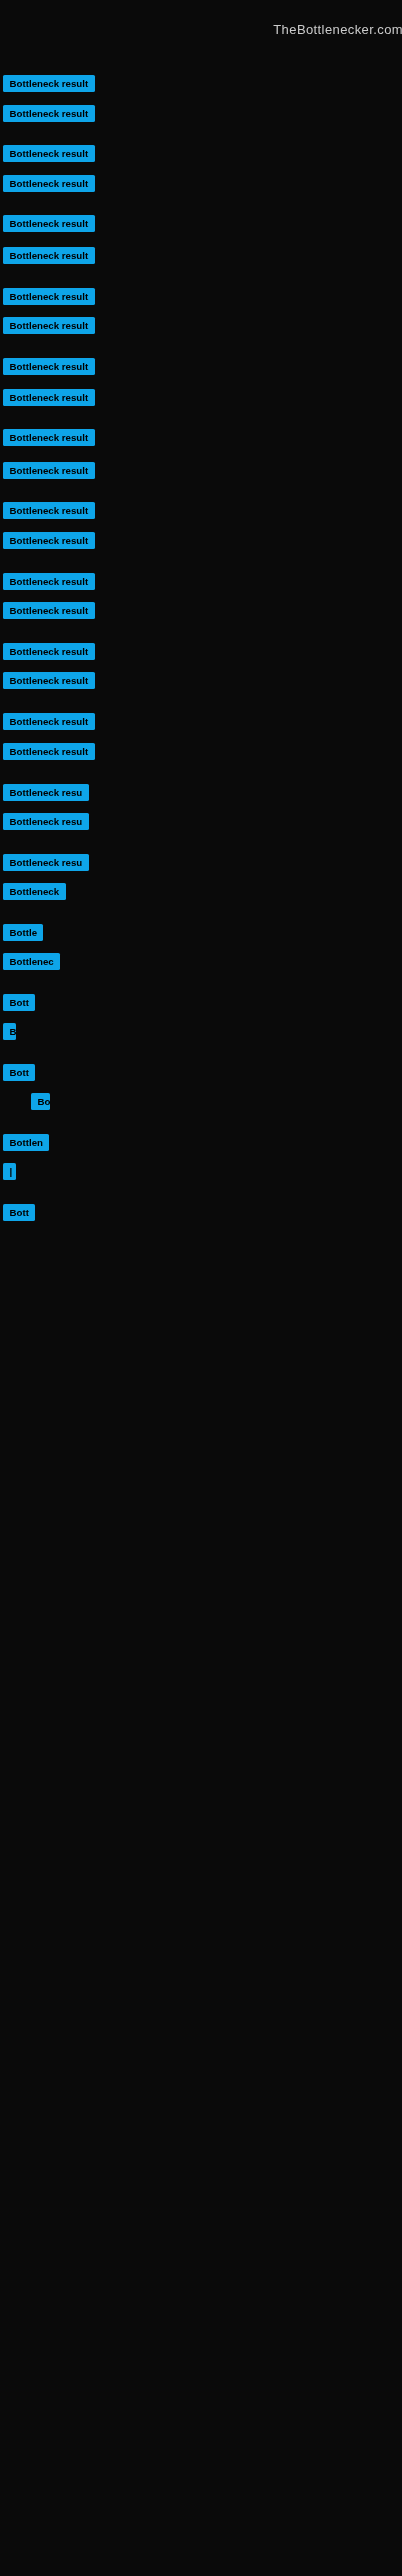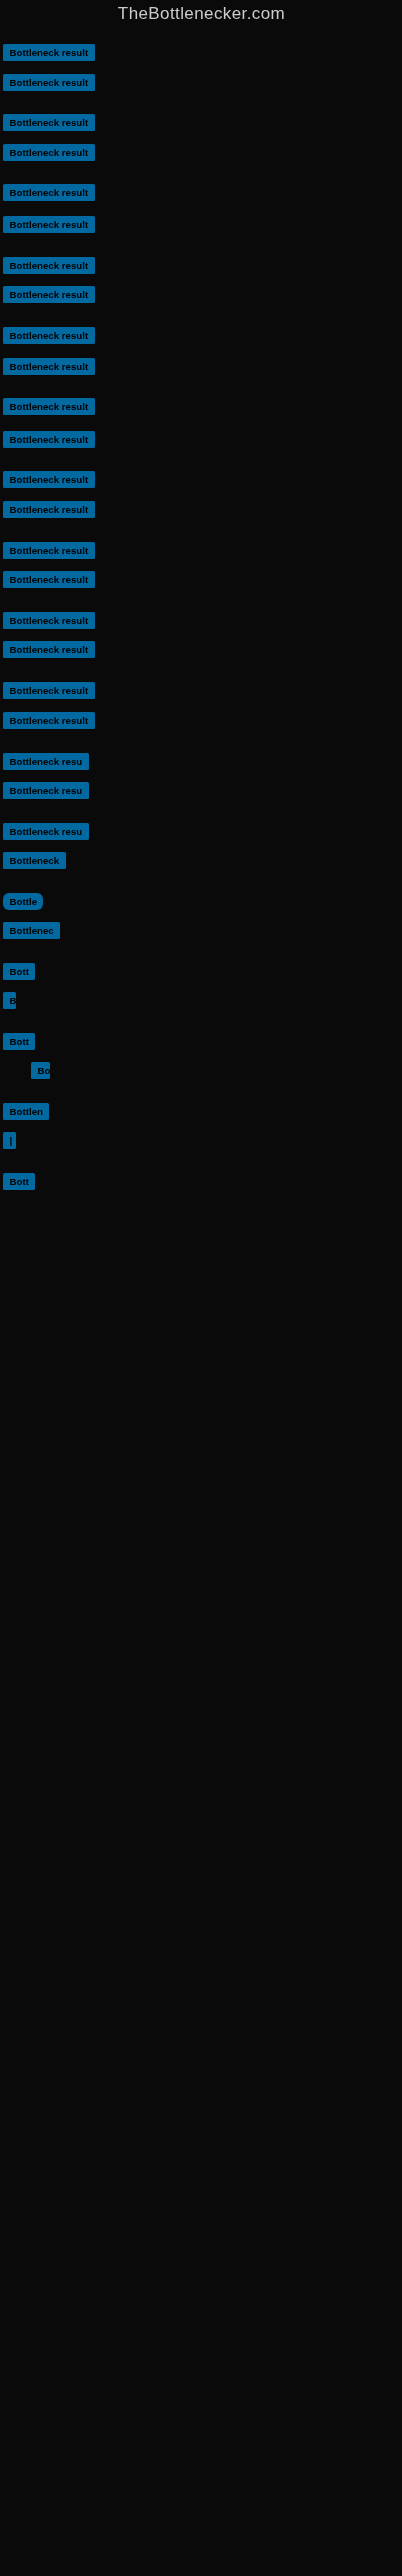--- a/index.html
+++ b/index.html
@@ -10,30 +10,30 @@
 
     body {
       background-color: #0a0a0a;
       width: 403px;
       min-height: 2576px;
       font-family: Arial, sans-serif;
       position: relative;
     }
 
     .site-title {
-      text-align: center;
+      text-align: right;
       color: #cccccc;
-      font-size: 17px;
-      padding: 4px 0;
+      font-size: 13px;
+      padding: 22px 0;
       letter-spacing: 0.4px;
     }
 
     .bottleneck-label {
       display: inline-block;
-      background-color: #0369a1;
+      background-color: #0ea5e9;
       color: #000000;
       font-size: 9.7px;
       font-weight: bold;
       padding: 3.2px 6.4px;
       border-radius: 1.6px;
       white-space: nowrap;
       overflow: hidden;
     }
   </style>
 </head>
@@ -61,21 +61,21 @@
     <div style="position: absolute; top: 514px; left: 3.2px;"><span class="bottleneck-label" style="max-width: 125px;">Bottleneck result</span></div>
     <div style="position: absolute; top: 543px; left: 3.2px;"><span class="bottleneck-label" style="max-width: 125px;">Bottleneck result</span></div>
     <div style="position: absolute; top: 584px; left: 3.2px;"><span class="bottleneck-label" style="max-width: 125px;">Bottleneck result</span></div>
     <div style="position: absolute; top: 613px; left: 3.2px;"><span class="bottleneck-label" style="max-width: 125px;">Bottleneck result</span></div>
     <div style="position: absolute; top: 654px; left: 3.2px;"><span class="bottleneck-label" style="max-width: 125px;">Bottleneck result</span></div>
     <div style="position: absolute; top: 684px; left: 3.2px;"><span class="bottleneck-label" style="max-width: 125px;">Bottleneck result</span></div>
     <div style="position: absolute; top: 725px; left: 3.2px;"><span class="bottleneck-label" style="max-width: 105px;">Bottleneck resu</span></div>
     <div style="position: absolute; top: 754px; left: 3.2px;"><span class="bottleneck-label" style="max-width: 105px;">Bottleneck resu</span></div>
     <div style="position: absolute; top: 795px; left: 3.2px;"><span class="bottleneck-label" style="max-width: 105px;">Bottleneck resu</span></div>
     <div style="position: absolute; top: 824px; left: 3.2px;"><span class="bottleneck-label" style="max-width: 72px;">Bottleneck</span></div>
-    <div style="position: absolute; top: 865px; left: 3.2px;"><span class="bottleneck-label" style="max-width: 47px; border-radius: 6px;">Bottle</span></div>
+    <div style="position: absolute; top: 865px; left: 3.2px;"><span class="bottleneck-label" style="max-width: 47px;">Bottle</span></div>
     <div style="position: absolute; top: 894px; left: 3.2px;"><span class="bottleneck-label" style="max-width: 64px;">Bottlenec</span></div>
     <div style="position: absolute; top: 935px; left: 3.2px;"><span class="bottleneck-label" style="max-width: 35px;">Bott</span></div>
     <div style="position: absolute; top: 964px; left: 3.2px;"><span class="bottleneck-label" style="max-width: 11.3px;">B</span></div>
     <div style="position: absolute; top: 1005px; left: 3.2px;"><span class="bottleneck-label" style="max-width: 35px;">Bott</span></div>
     <div style="position: absolute; top: 1034px; left: 3.2px; margin-left: 28px;"><span class="bottleneck-label" style="max-width: 19.3px;">Bo</span></div>
     <div style="position: absolute; top: 1075px; left: 3.2px; text-decoration: underline;"><span class="bottleneck-label" style="max-width: 52px;">Bottlen</span></div>
     <div style="position: absolute; top: 1104px; left: 3.2px;"><span class="bottleneck-label" style="max-width: 6.4px;">|</span></div>
     <div style="position: absolute; top: 1145px; left: 3.2px;"><span class="bottleneck-label" style="max-width: 35px;">Bott</span></div>
   </div>
 

